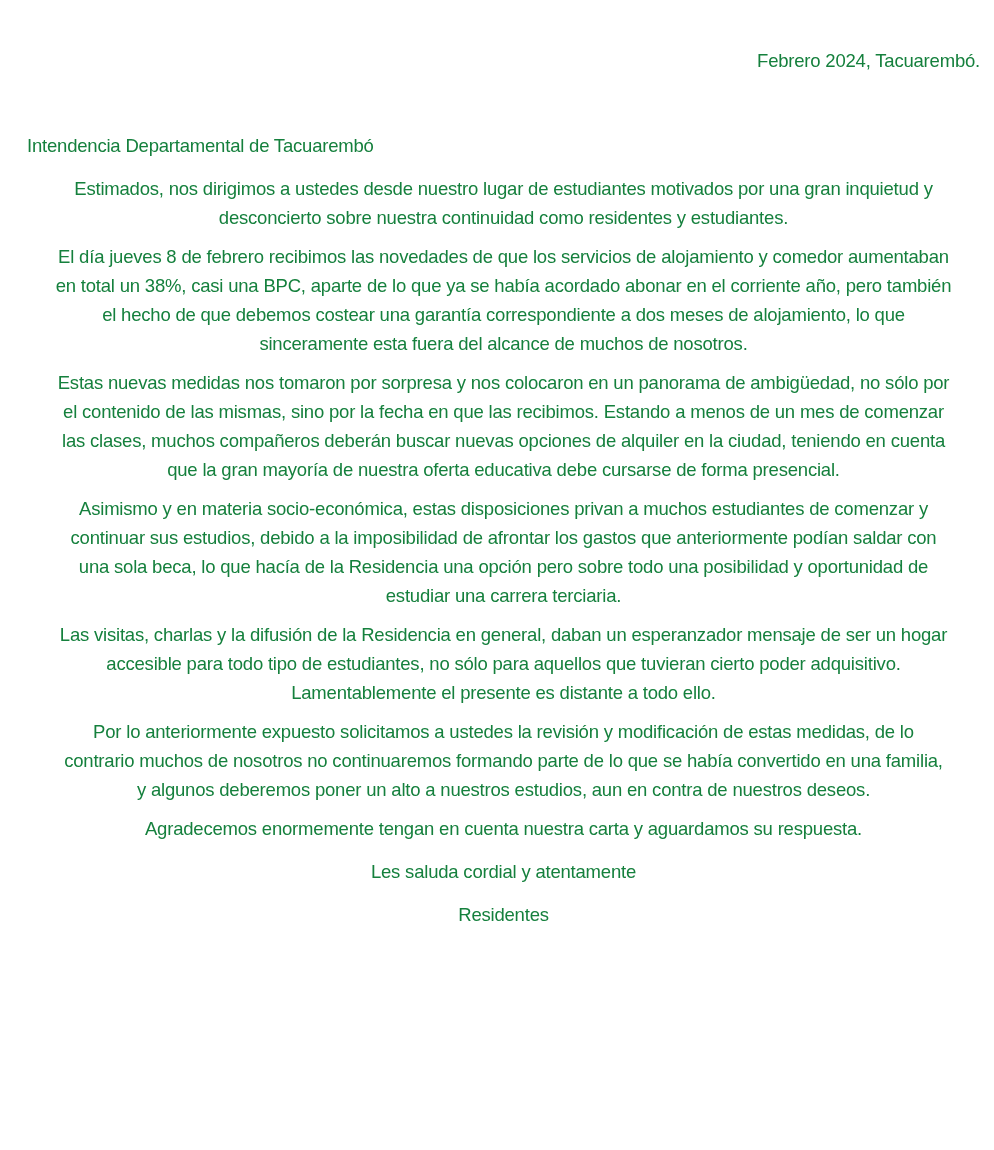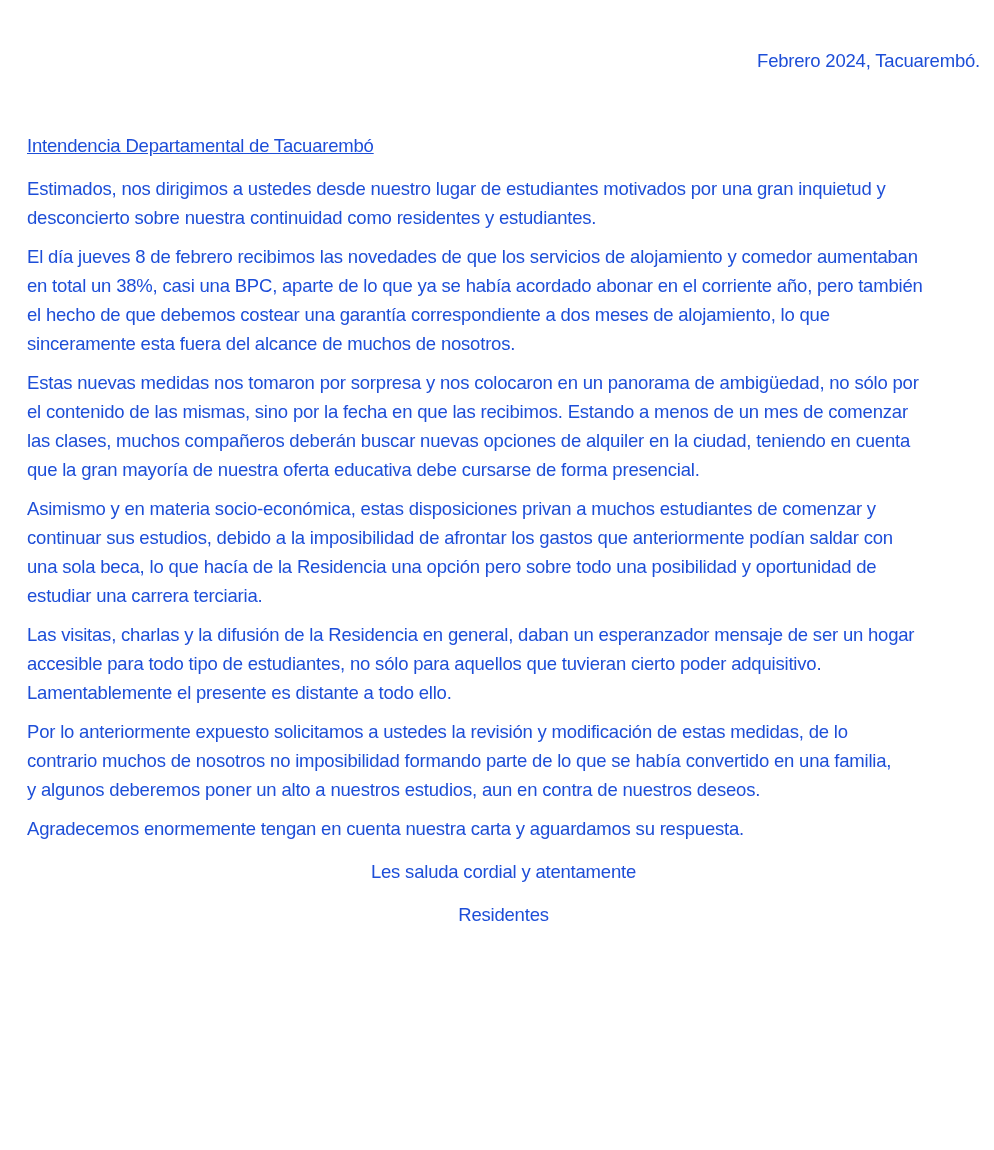--- a/index.html
+++ b/index.html
@@ -6,44 +6,44 @@
     margin: 0;
     padding: 0;
     background: #ffffff;
   }
   .page {
     position: relative;
     width: 994px;
     height: 1150px;
     box-sizing: border-box;
     background: #ffffff;
-    color: #1d4ed8;
+    color: #15803d;
     font-family: "Liberation Sans", sans-serif;
     font-size: 18.5px;
     letter-spacing: -0.2px;
     line-height: 29px;
     padding: 46px 14px 0 27px;
     overflow: hidden;
   }
   .date-line {
     text-align: right;
     margin-bottom: 56px;
     white-space: pre;
   }
   .recipient {
     margin-bottom: 14px;
     white-space: pre;
   }
   .recipients-block {
-    text-decoration: underline;
   }
   .para {
     margin-bottom: 10px;
     white-space: pre;
     padding-right: 0;
+    text-align: center;
   }
   .para.single {
     margin-bottom: 14px;
   }
   .closing, .signature {
     margin-bottom: 14px;
     white-space: pre;
     text-align: center;
   }
 </style>
@@ -70,21 +70,21 @@
 las clases, muchos compañeros deberán buscar nuevas opciones de alquiler en la ciudad, teniendo en cuenta
 que la gran mayoría de nuestra oferta educativa debe cursarse de forma presencial.</div>
     <div class="para">Asimismo y en materia socio-económica, estas disposiciones privan a muchos estudiantes de comenzar y
 continuar sus estudios, debido a la imposibilidad de afrontar los gastos que anteriormente podían saldar con
 una sola beca, lo que hacía de la Residencia una opción pero sobre todo una posibilidad y oportunidad de
 estudiar una carrera terciaria.</div>
     <div class="para">Las visitas, charlas y la difusión de la Residencia en general, daban un esperanzador mensaje de ser un hogar
 accesible para todo tipo de estudiantes, no sólo para aquellos que tuvieran cierto poder adquisitivo.
 Lamentablemente el presente es distante a todo ello.</div>
     <div class="para">Por lo anteriormente expuesto solicitamos a ustedes la revisión y modificación de estas medidas, de lo
-contrario muchos de nosotros no imposibilidad formando parte de lo que se había convertido en una familia,
+contrario muchos de nosotros no continuaremos formando parte de lo que se había convertido en una familia,
 y algunos deberemos poner un alto a nuestros estudios, aun en contra de nuestros deseos.</div>
     <div class="para single">Agradecemos enormemente tengan en cuenta nuestra carta y aguardamos su respuesta.</div>
   </div>
 
   <div class="closing">Les saluda cordial y atentamente</div>
 
   <div class="signature">Residentes</div>
 
 </div>
 

